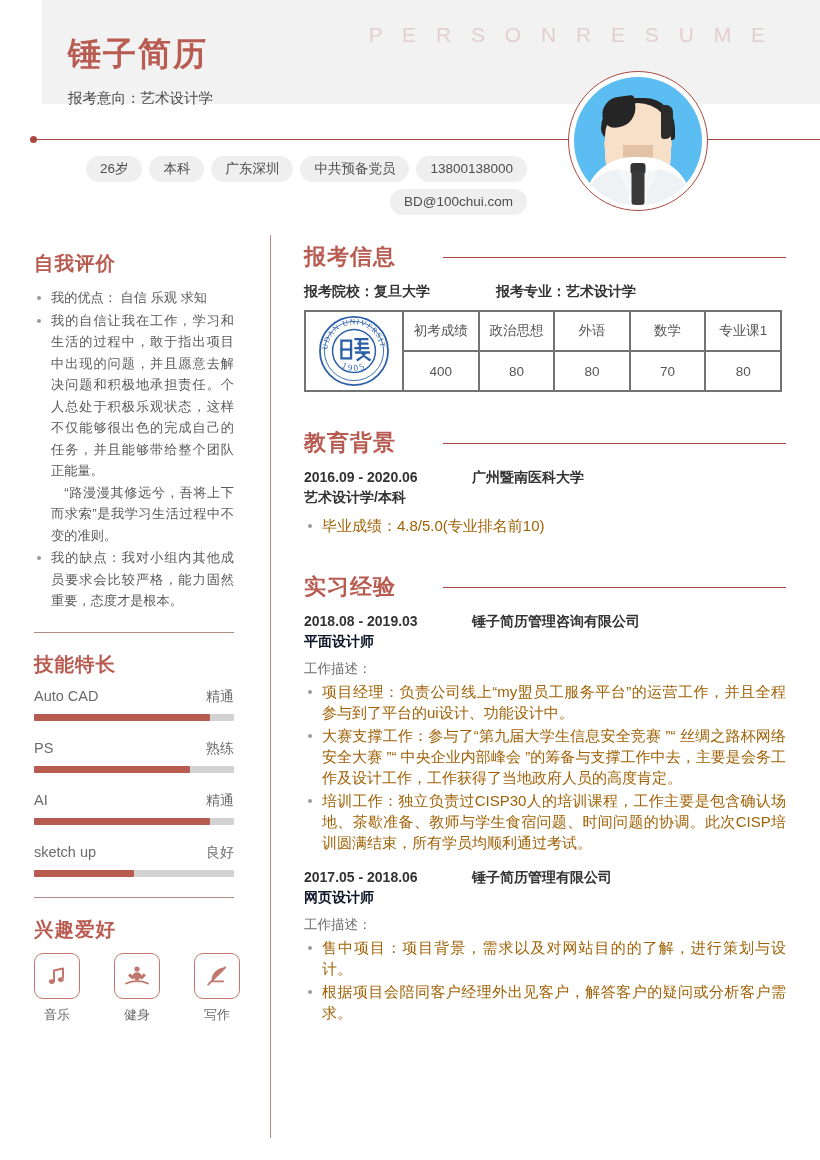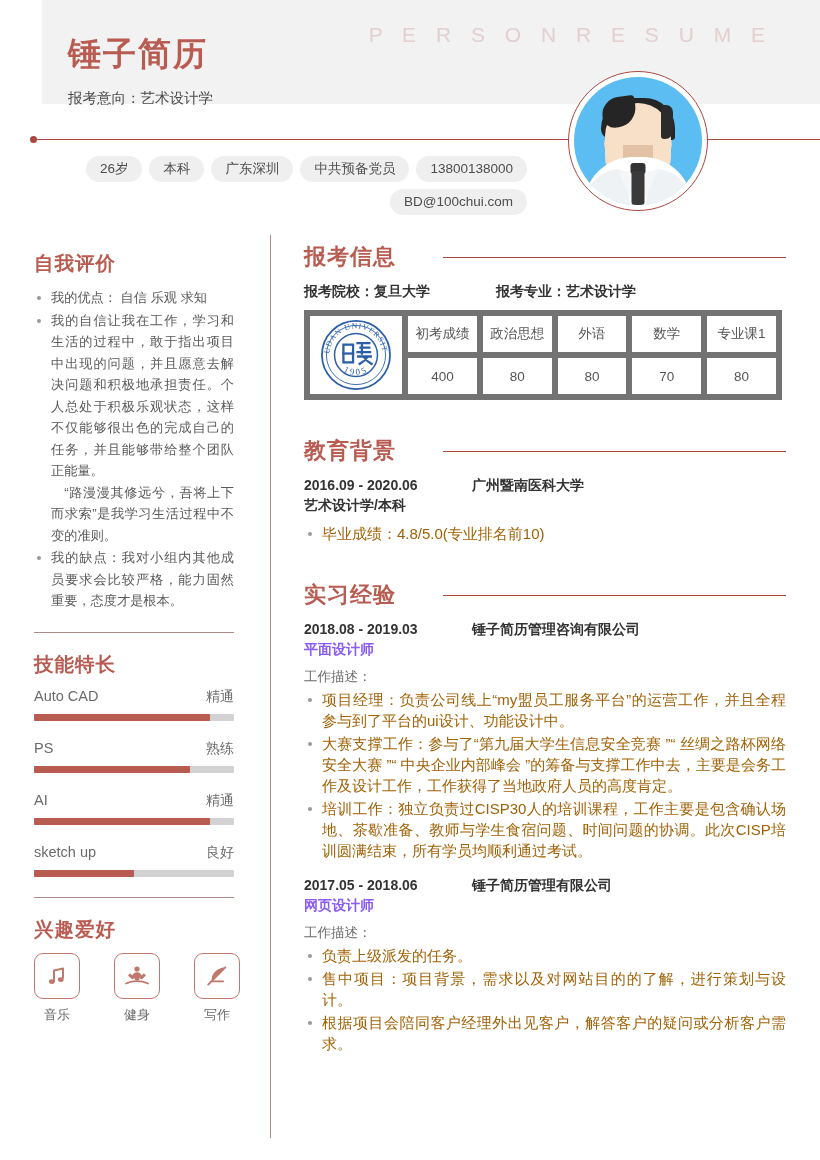--- a/index.html
+++ b/index.html
@@ -175,30 +175,30 @@
   .sec-line { flex: 1; height: 1px; background: #a8483f; margin-left: 47px; }
 
   .meta-row { display: flex; margin-bottom: 9px; }
   .meta-a { font-size: 14px; font-weight: 700; color: #333; width: 192px; }
   .meta-b { font-size: 14px; font-weight: 700; color: #333; }
 
   table.score {
     border-collapse: collapse; width: 478px; table-layout: fixed;
   }
   table.score td {
-    border: 6px solid #737373; text-align: center;
+    border: 2px solid #737373; text-align: center;
     font-size: 13.5px; color: #555; height: 36px; padding: 2px;
   }
   td.logo-cell { width: 98px; vertical-align: middle; padding: 0; }
   .fudan { display: block; margin: 0 auto; }
 
   .job-head { display: flex; margin-bottom: 2px; }
   .job-date { font-size: 14px; font-weight: 700; color: #333; width: 168px; }
   .job-org { font-size: 14px; font-weight: 700; color: #333; }
-  .job-role { font-size: 14px; font-weight: 700; color: #8b5cf6; margin-bottom: 9px; }
+  .job-role { font-size: 14px; font-weight: 700; color: #0f172a; margin-bottom: 9px; }
   .job-desc-label { font-size: 13.5px; color: #6a6a6a; margin-bottom: 3px; }
   ul.jb { list-style: none; }
   ul.jb > li {
     position: relative; padding-left: 18px;
     font-size: 15px; line-height: 21px; color: #a16207;
     margin-bottom: 2px; text-align: justify;
   }
   ul.jb > li::before {
     content: ""; position: absolute; left: 4px; top: 8.5px;
     width: 4px; height: 4px; border-radius: 50%; background: #9a9a9a;
@@ -438,21 +438,20 @@
         <div class="block-gap"></div>
 
         <div>
           <div class="job-head">
             <span class="job-date">2017.05 - 2018.06</span>
             <span class="job-org">锤子简历管理有限公司</span>
           </div>
           <div class="job-role">网页设计师</div>
           <div class="job-desc-label">工作描述：</div>
           <ul class="jb">
-            <li>负责上级派发的任务。</li>
             <li>售中项目：项目背景，需求以及对网站目的的了解，进行策划与设计。</li>
             <li>根据项目会陪同客户经理外出见客户，解答客户的疑问或分析客户需求。</li>
           </ul>
         </div>
       </div>
 
     </div>
   </div>
 
 </div>

